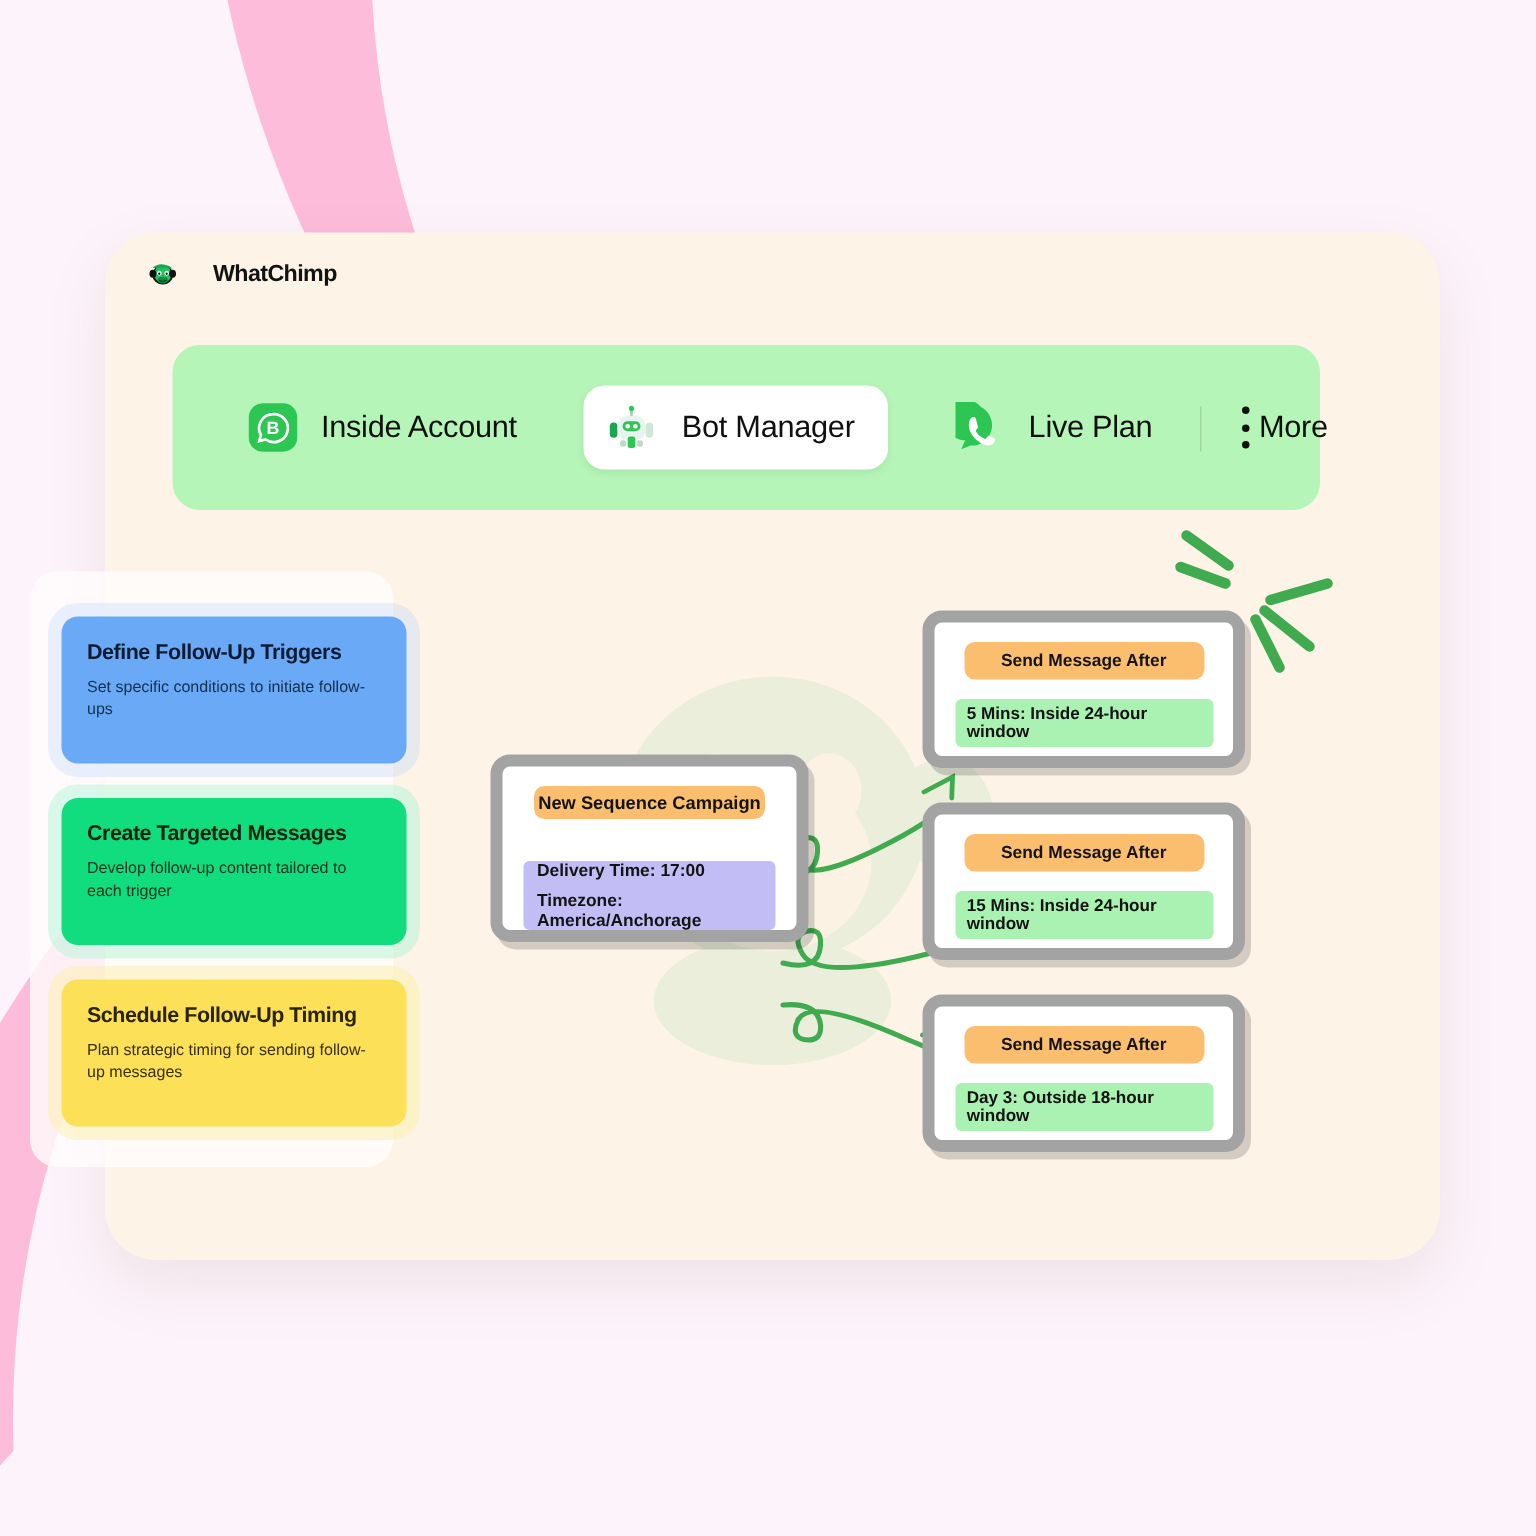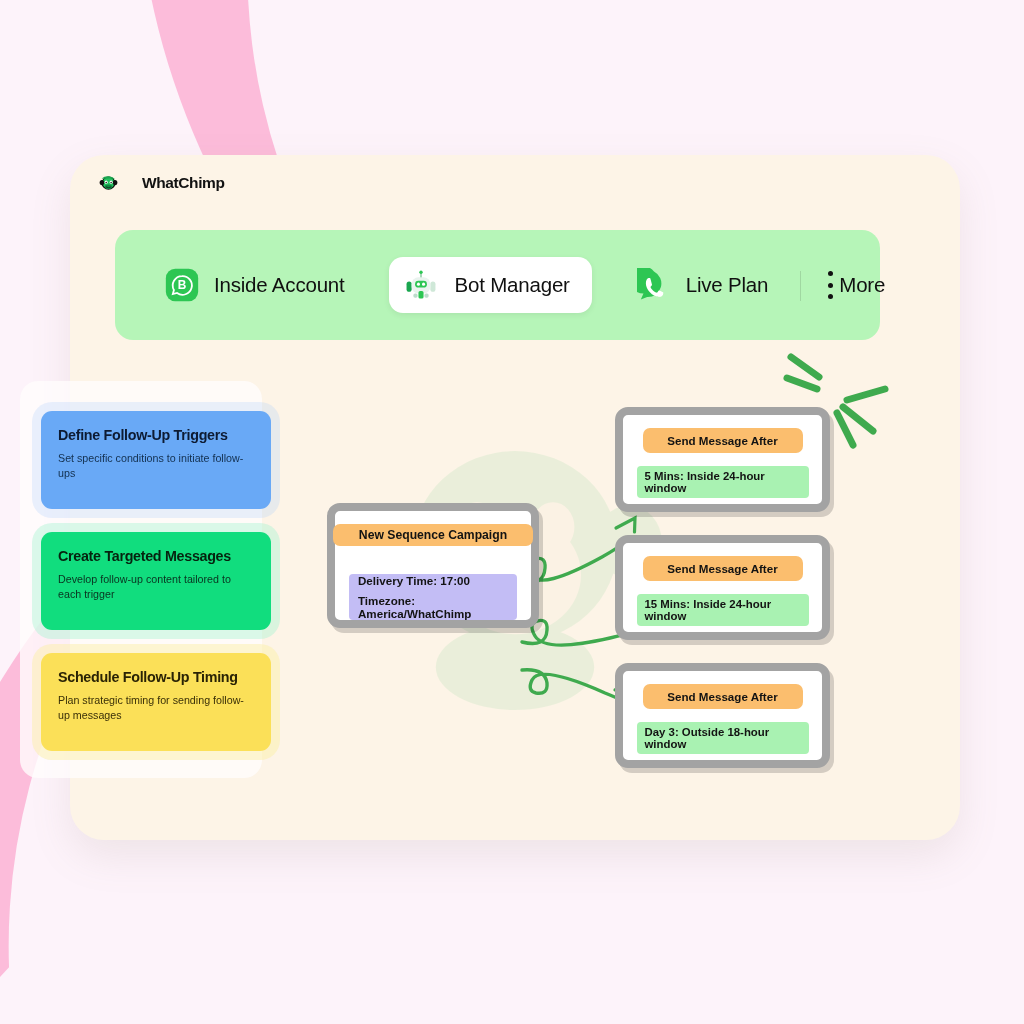--- a/index.html
+++ b/index.html
@@ -63,21 +63,21 @@
   }
   .node-title {
     background:#fbbe6e; border-radius:7px; font-weight:bold; color:#131313;
     display:flex; align-items:center; justify-content:center; text-align:center;
   }
   .node-body { border-radius:4px; display:flex; flex-direction:column; justify-content:center; }
   .node-body .line { font-weight:bold; color:#131313; }
 
   
   #node-campaign { left:257px; top:348px; width:212px; height:125px; padding-top:13px; }
-  #node-campaign .node-title { width:200px; height:27px; font-size:12.2px; }
+  #node-campaign .node-title { width:154px; height:27px; font-size:12.2px; }
   #node-campaign .node-body {
     width:168px; height:46px; background:#c3bdf5; margin-top:28px; padding:0 9px; gap:7px;
   }
   #node-campaign .node-body .line { font-size:11.6px; }
 
   .node-msg { width:215px; height:105px; padding-top:13px; }
   .node-msg .node-title { width:160px; height:25px; font-size:11.6px; }
   .node-msg .node-body {
     width:172px; height:32px; background:#a9f2b2; margin-top:13px; padding:0 8px;
   }
@@ -235,21 +235,21 @@
         <line x1="72" y1="55" x2="110" y2="44"></line>
         <line x1="68" y1="62" x2="98" y2="86"></line>
         <line x1="62" y1="68" x2="78" y2="100"></line>
       </g>
     </svg>
 
     <div class="flow-node" id="node-campaign">
       <div class="node-title">New Sequence Campaign</div>
       <div class="node-body">
         <span class="line">Delivery Time: 17:00</span>
-        <span class="line">Timezone: America/WhatChimp</span>
+        <span class="line">Timezone: America/Anchorage</span>
       </div>
     </div>
 
     <div class="flow-node node-msg" id="node-msg-1">
       <div class="node-title">Send Message After</div>
       <div class="node-body">
         <span class="line">5 Mins: Inside 24-hour window</span>
       </div>
     </div>
 

